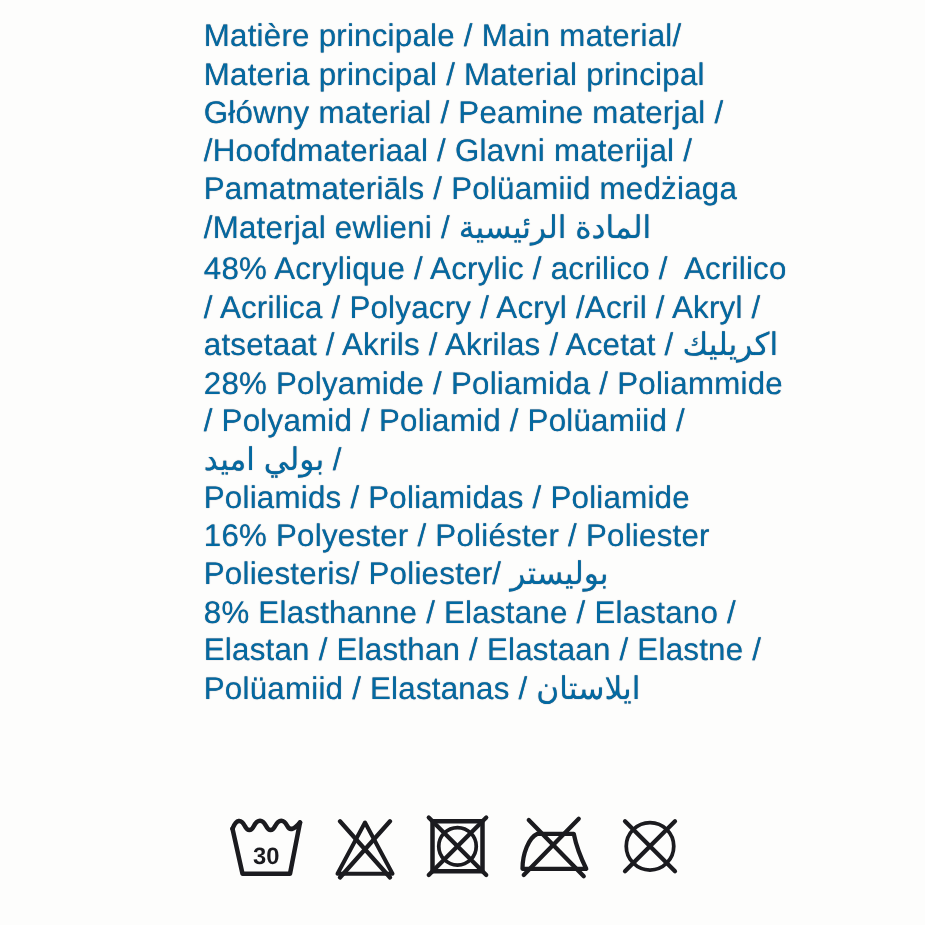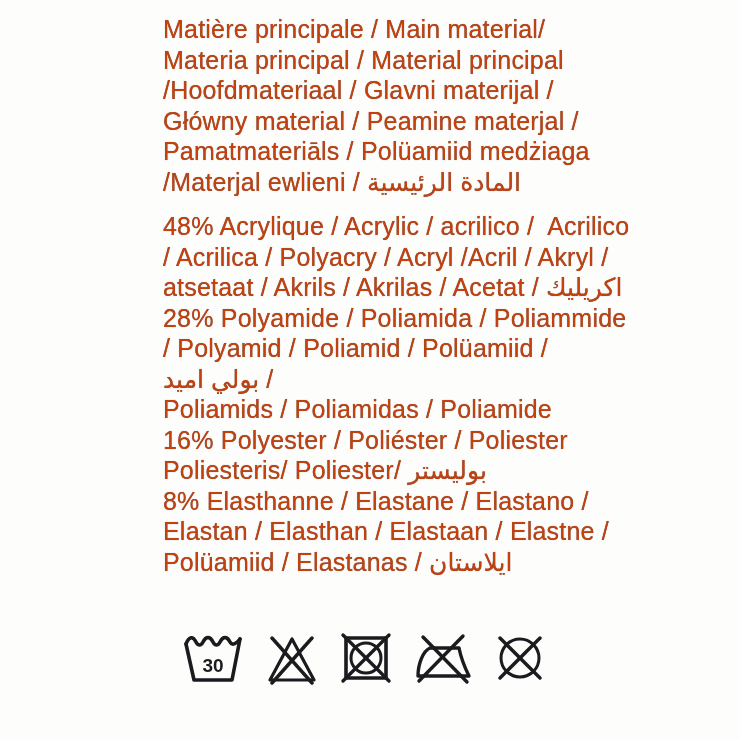--- a/index.html
+++ b/index.html
@@ -16,34 +16,34 @@
     width: 740px;
     height: 740px;
     background: #fdfdfc;
     filter: blur(0.35px);
   }
   .text-block {
     position: absolute;
     left: 163px;
     top: 14px;
     width: 500px;
-    color: #c2410c;
+    color: #0369a1;
   }
   .line {
     font-size: 25px;
     line-height: 30.5px;
     letter-spacing: 0.2px;
     white-space: pre;
     text-shadow: 0 0 0.7px rgba(43,43,64,0.75);
   }
-  .line.block-gap { margin-top: 14px; }
+  .line.block-gap { margin-top: 3px; }
   .symbols-row {
     position: absolute;
     left: 181px;
-    top: 631px;
+    top: 650px;
     display: flex;
     align-items: center;
     gap: 21px;
   }
   .care-icon { display: block; }
   .care-icon path,
   .care-icon line,
   .care-icon rect,
   .care-icon circle {
     fill: none;
@@ -60,22 +60,22 @@
   }
 </style>
 </head>
 <body>
 
 <div class="label-wrap">
 
   <div class="text-block">
     <div class="line">Matière principale / Main material/</div>
     <div class="line">Materia principal / Material principal</div>
+    <div class="line">Główny material / Peamine materjal /</div>
     <div class="line">/Hoofdmateriaal / Glavni materijal /</div>
-    <div class="line">Główny material / Peamine materjal /</div>
     <div class="line">Pamatmateriāls / Polüamiid medżiaga</div>
     <div class="line">/Materjal ewlieni / المادة الرئيسية</div>
     <div class="line block-gap">48% Acrylique / Acrylic / acrilico /  Acrilico</div>
     <div class="line">/ Acrilica / Polyacry / Acryl /Acril / Akryl /</div>
     <div class="line">atsetaat / Akrils / Akrilas / Acetat / اكريليك</div>
     <div class="line">28% Polyamide / Poliamida / Poliammide</div>
     <div class="line">/ Polyamid / Poliamid / Polüamiid /</div>
     <div class="line">بولي اميد /</div>
     <div class="line">Poliamids / Poliamidas / Poliamide</div>
     <div class="line">16% Polyester / Poliéster / Poliester</div>

